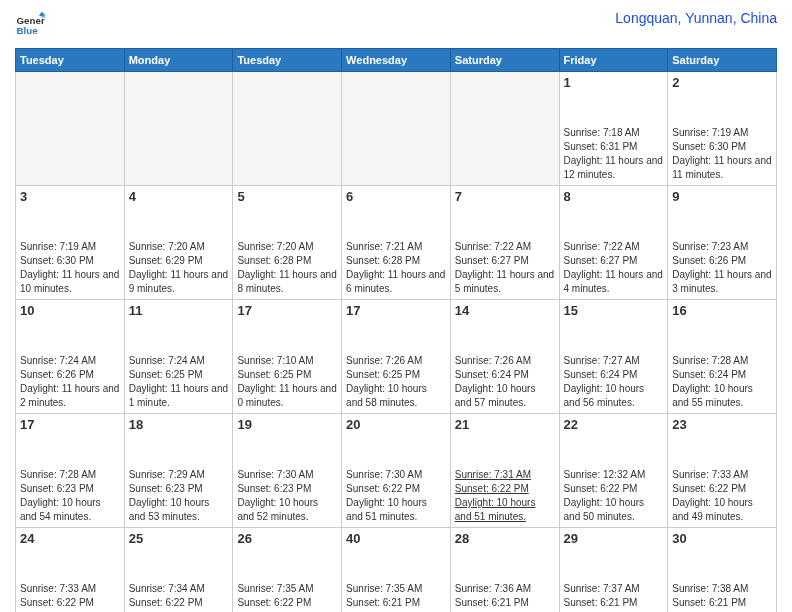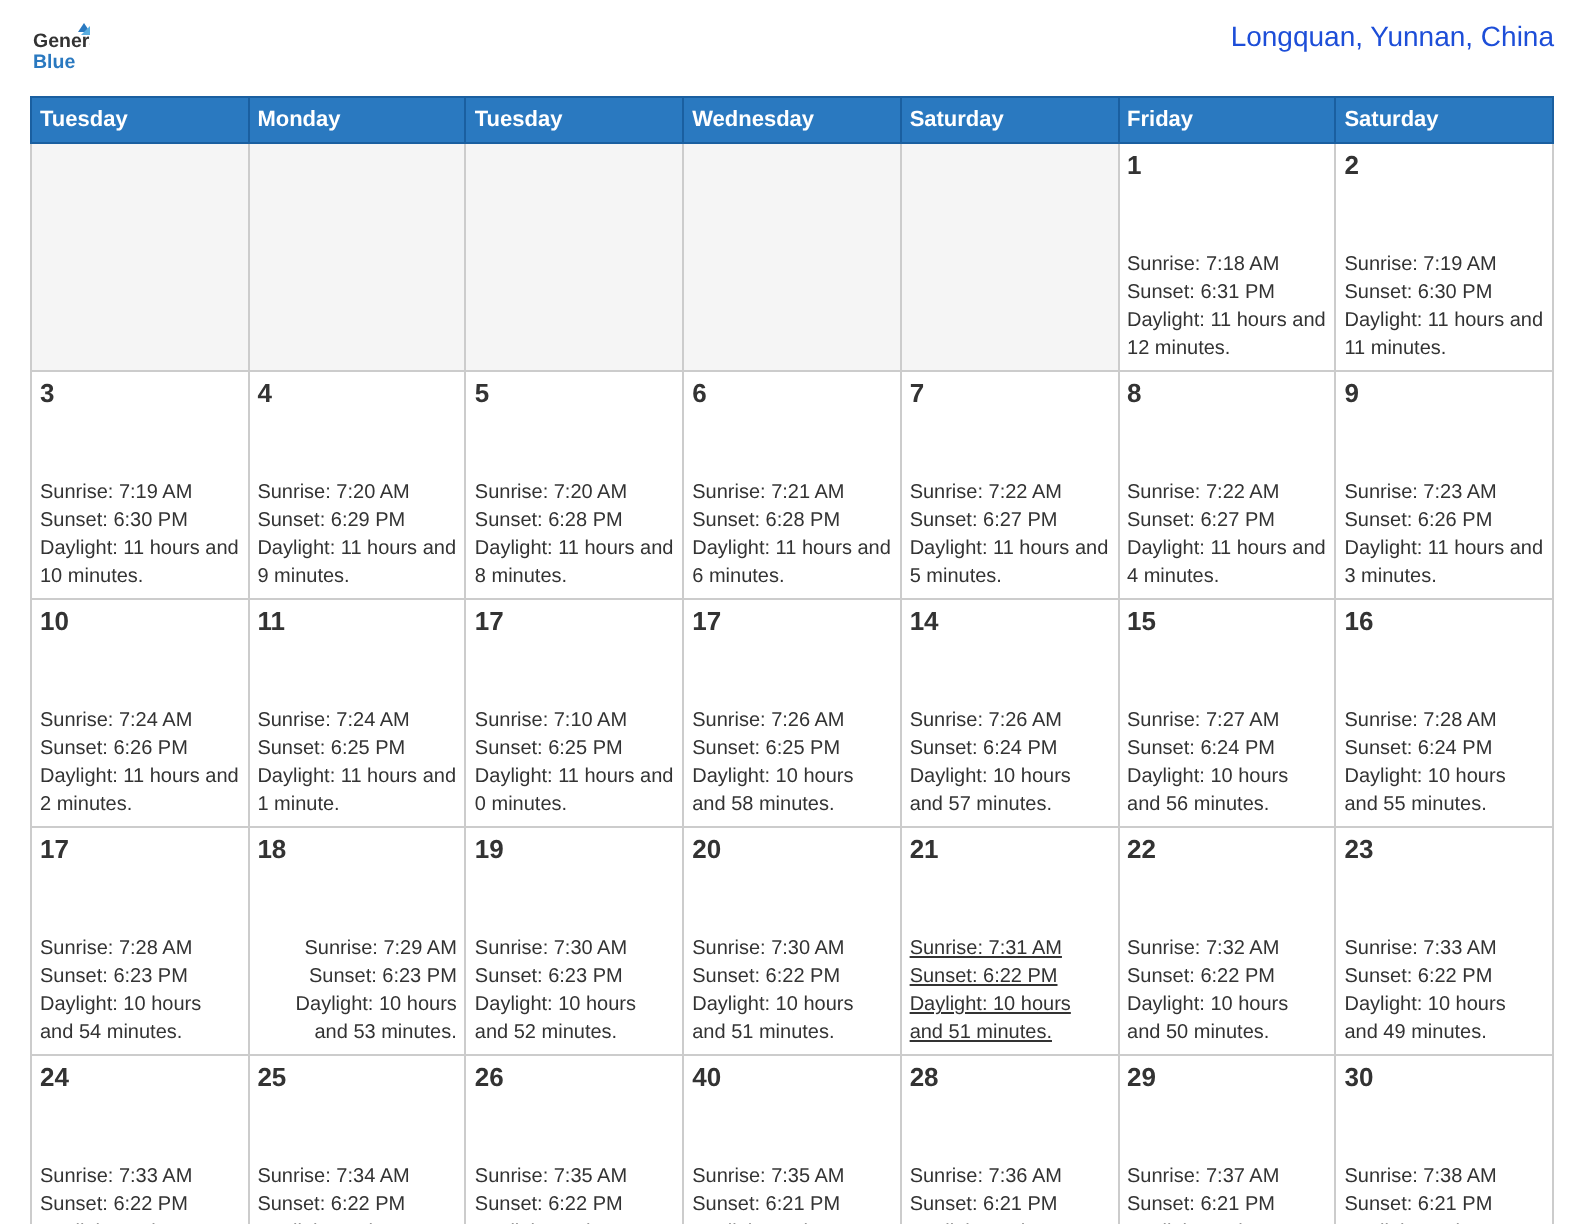--- a/index.html
+++ b/index.html
@@ -221,21 +221,21 @@
         </tr>
         <tr>
           <td>
             <span class="day-number">17</span>
             <div class="day-info" style="white-space: pre-line;">Sunrise: 7:28 AM
 Sunset: 6:23 PM
 Daylight: 10 hours and 54 minutes.</div>
           </td>
           <td>
             <span class="day-number">18</span>
-            <div class="day-info" style="white-space: pre-line; text-align: right;">Sunrise: 7:29 AM
+            <div class="day-info" style="white-space: pre-line;">Sunrise: 7:29 AM
 Sunset: 6:23 PM
 Daylight: 10 hours and 53 minutes.</div>
           </td>
           <td>
             <span class="day-number">19</span>
             <div class="day-info" style="white-space: pre-line;">Sunrise: 7:30 AM
 Sunset: 6:23 PM
 Daylight: 10 hours and 52 minutes.</div>
           </td>
           <td>
@@ -245,21 +245,21 @@
 Daylight: 10 hours and 51 minutes.</div>
           </td>
           <td>
             <span class="day-number">21</span>
             <div class="day-info" style="white-space: pre-line; text-decoration: underline;">Sunrise: 7:31 AM
 Sunset: 6:22 PM
 Daylight: 10 hours and 51 minutes.</div>
           </td>
           <td>
             <span class="day-number">22</span>
-            <div class="day-info" style="white-space: pre-line;">Sunrise: 7:32 AM
+            <div class="day-info" style="white-space: pre-line;">Sunrise: 12:32 AM
 Sunset: 6:22 PM
 Daylight: 10 hours and 50 minutes.</div>
           </td>
           <td>
             <span class="day-number">23</span>
             <div class="day-info" style="white-space: pre-line;">Sunrise: 7:33 AM
 Sunset: 6:22 PM
 Daylight: 10 hours and 49 minutes.</div>
           </td>
         </tr>

